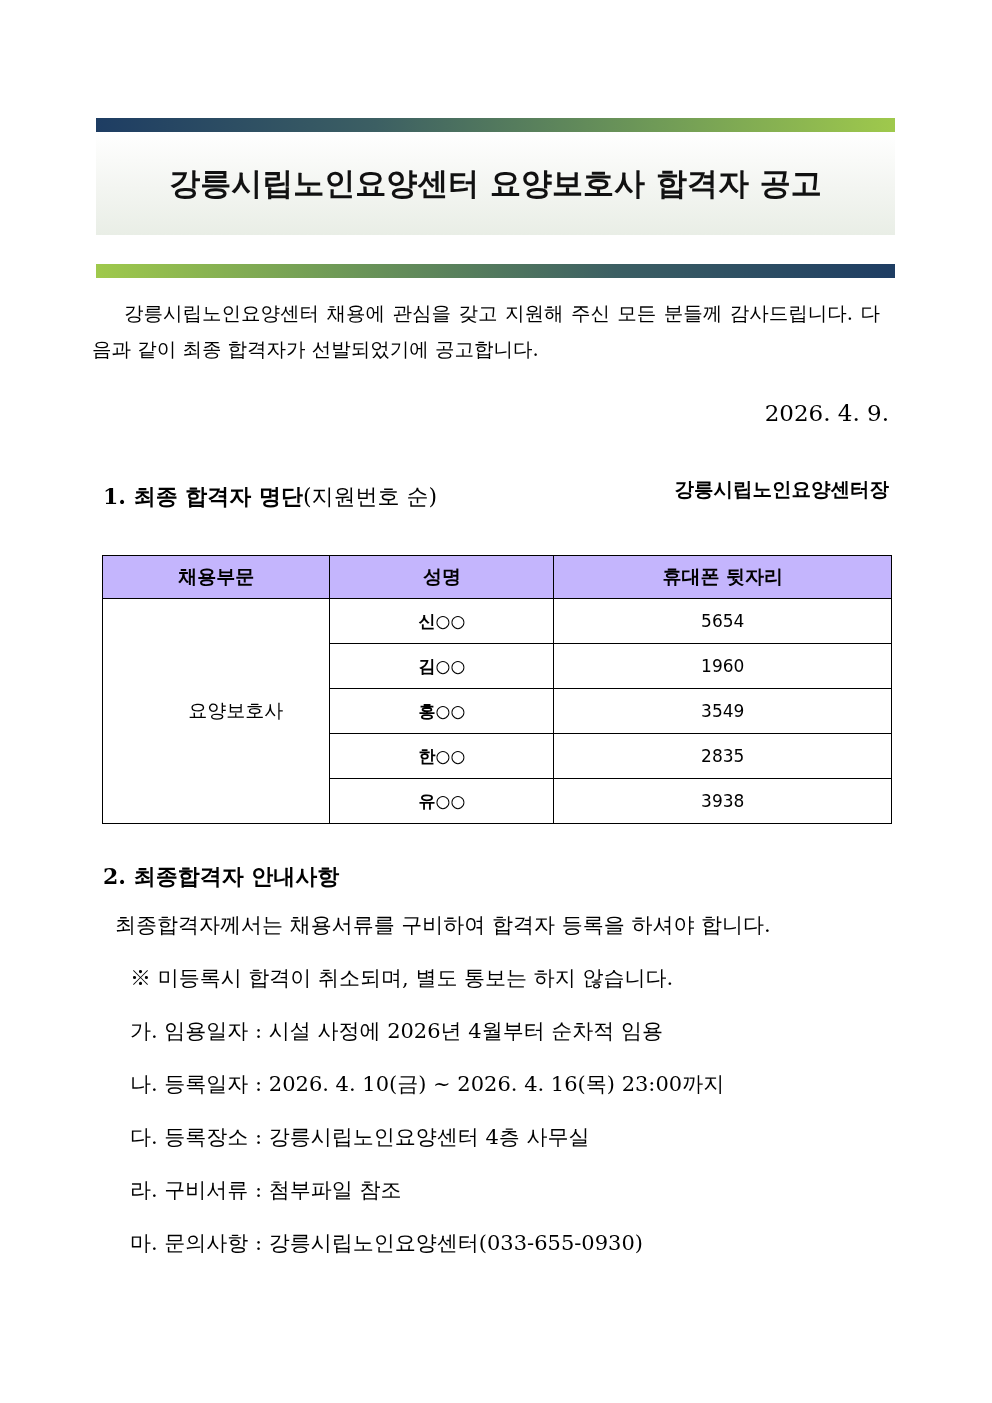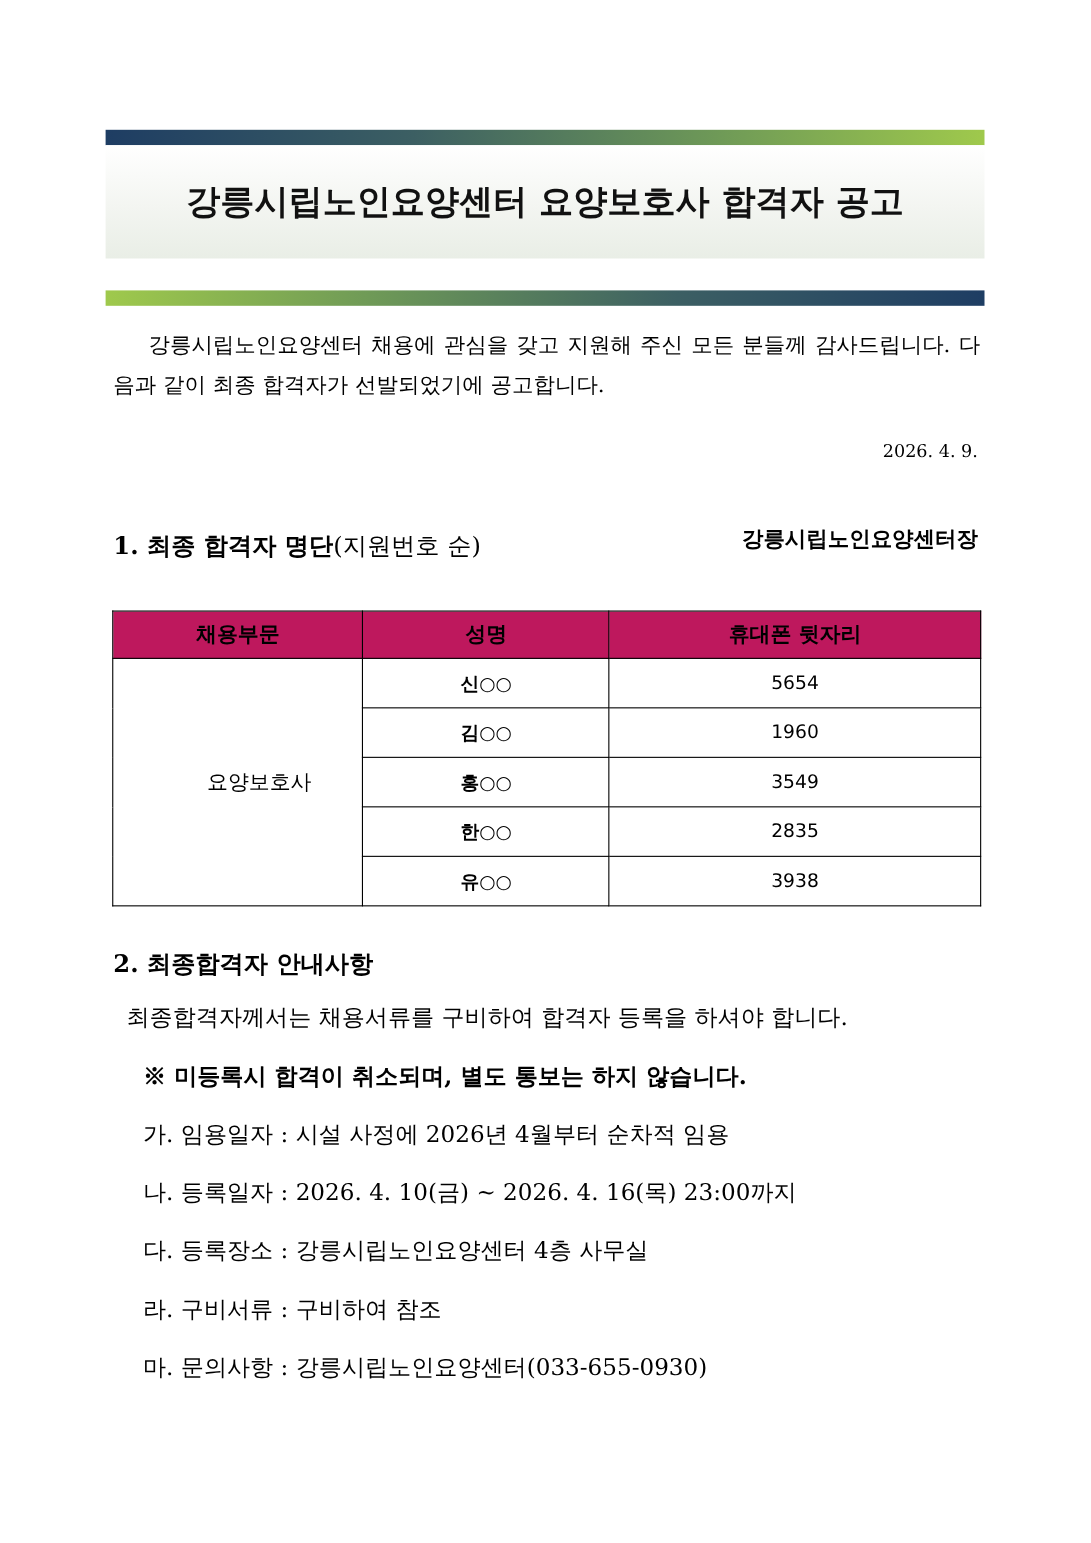--- a/index.html
+++ b/index.html
@@ -8,33 +8,33 @@
   .banner { position: absolute; left: 96px; top: 118px; width: 799px; height: 160px; }
   .bar-top { position: absolute; left: 0; top: 0; width: 799px; height: 14px;
              background: linear-gradient(to right, #1e3d63 0%, #3c5f63 35%, #6f9a57 70%, #9fc94c 100%); }
   .bar-bottom { position: absolute; left: 0; bottom: 0; width: 799px; height: 14px;
              background: linear-gradient(to right, #9fc94c 0%, #6f9a57 30%, #3c5f63 65%, #1e3d63 100%); }
   .panel { position: absolute; left: 0; top: 14px; width: 799px; height: 103px;
            background: linear-gradient(to bottom, #ffffff 0%, #f3f5f1 55%, #e9eee6 100%);
            display: flex; align-items: center; justify-content: center; }
   .title { font-family: "DejaVu Sans", "Liberation Sans", sans-serif; font-weight: bold;
            font-size: 31px; letter-spacing: 0px; color: #111; }
-  .intro { position: absolute; left: 103px; top: 296px; width: 788px;
+  .intro { position: absolute; left: 92px; top: 296px; width: 788px;
            font-size: 19.5px; line-height: 36px; text-align: justify; }
   .intro .indent { display: inline-block; width: 32px; }
-  .date { position: absolute; right: 103px; top: 400px; font-size: 16px; }
+  .date { position: absolute; right: 103px; top: 400px; font-size: 23px; }
   .signer { position: absolute; right: 103px; top: 437px; font-size: 19.5px; font-weight: bold; margin-top: 39px; }
   .sec-title { position: absolute; left: 103px; font-size: 22px; }
   .sec-title b { font-weight: bold; }
   .sec1 { top: 482px; }
   .sec2 { top: 862px; font-weight: bold; }
   table.roster { position: absolute; left: 102px; top: 555px; width: 790px;
                  border-collapse: collapse; font-family: "DejaVu Sans", "Liberation Sans", sans-serif; }
   table.roster th, table.roster td { border: 1.3px solid #000; text-align: center; }
-  table.roster th { background: #be185d; height: 40px; font-family: "DejaVu Serif", serif;
+  table.roster th { background: #c4b5fd; height: 40px; font-family: "DejaVu Serif", serif;
                     font-size: 19px; font-weight: bold; }
   table.roster td { height: 42px; font-size: 17px; }
   table.roster td.dept { font-family: "DejaVu Serif", serif; font-size: 19px; padding-left: 40px; }
   td.name b { font-weight: bold; }
   .col1 { width: 227px; } .col2 { width: 224px; } .col3 { width: 339px; }
   .notice { position: absolute; left: 115px; top: 911px; font-size: 21px; }
   .line { position: absolute; left: 130px; font-size: 21px; white-space: nowrap; }
 </style>
 </head>
 <body>
@@ -83,19 +83,19 @@
     <tr>
       <td class="name"><b>유</b><span>○○</span></td>
       <td>3938</td>
     </tr>
   </tbody>
 </table>
 
 <div class="sec-title sec2">2. 최종합격자 안내사항</div>
 
 <div class="notice">최종합격자께서는 채용서류를 구비하여 합격자 등록을 하셔야 합니다.</div>
-<div class="line" style="top:964px;font-weight:bold;">※ 미등록시 합격이 취소되며, 별도 통보는 하지 않습니다.</div>
+<div class="line" style="top:964px;">※ 미등록시 합격이 취소되며, 별도 통보는 하지 않습니다.</div>
 
 <div class="line" style="top:1017px;"><span>가. 임용일자</span><span> : </span><span>시설 사정에 2026년 4월부터 순차적 임용</span></div>
 <div class="line" style="top:1070px;"><span>나. 등록일자</span><span> : </span><span>2026. 4. 10(금) ~ 2026. 4. 16(목) 23:00까지</span></div>
 <div class="line" style="top:1123px;text-align:right;"><span>다. 등록장소</span><span> : </span><span>강릉시립노인요양센터 4층 사무실</span></div>
-<div class="line" style="top:1176px;"><span>라. 구비서류</span><span> : </span><span>구비하여 참조</span></div>
+<div class="line" style="top:1176px;"><span>라. 구비서류</span><span> : </span><span>첨부파일 참조</span></div>
 <div class="line" style="top:1229px;"><span>마. 문의사항</span><span> : </span><span>강릉시립노인요양센터(033-655-0930)</span></div>
 
 </body></html>

